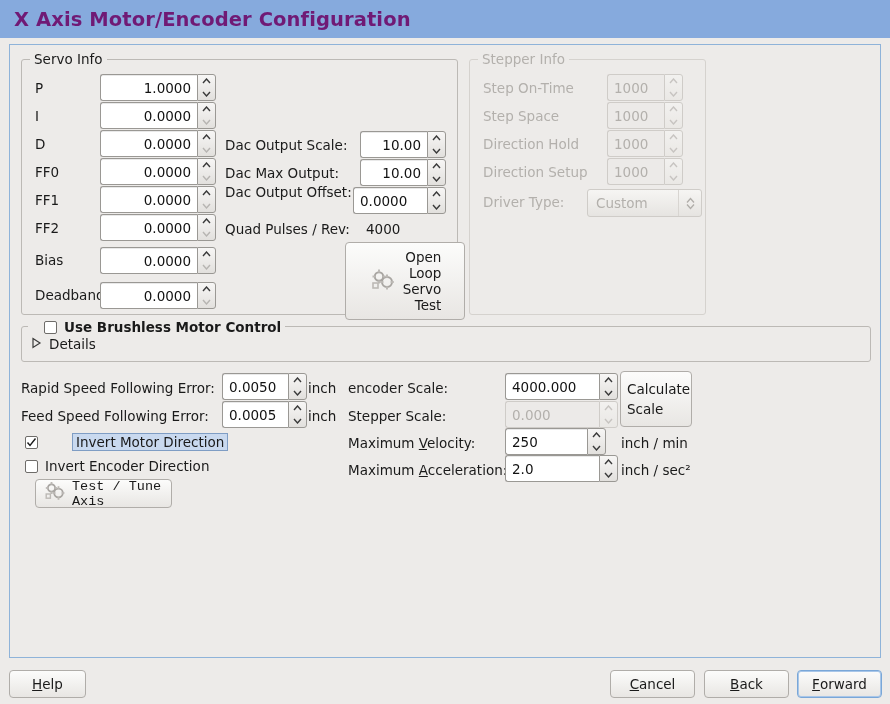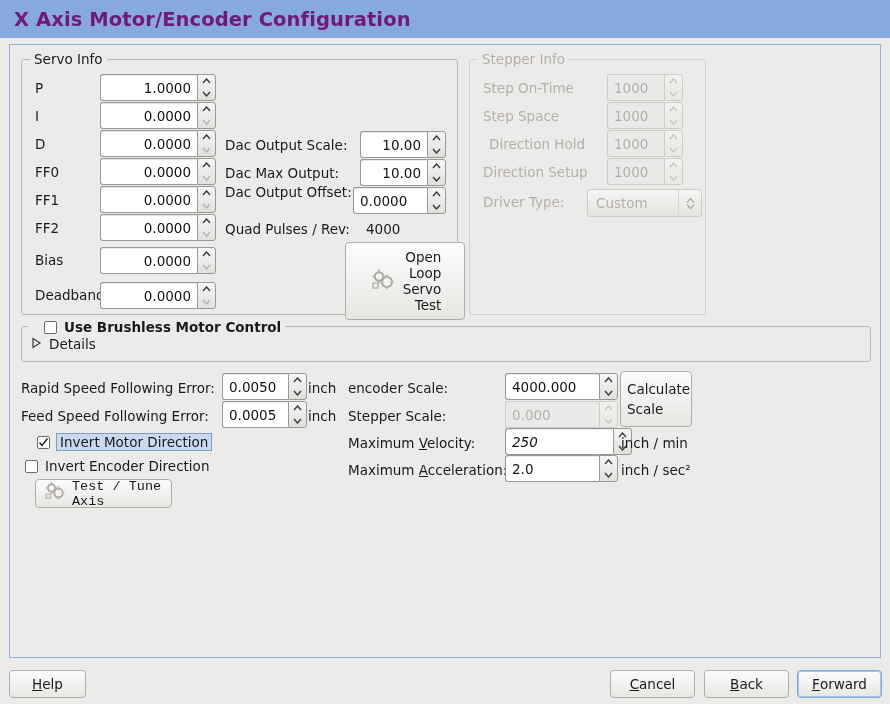--- a/index.html
+++ b/index.html
@@ -324,21 +324,21 @@
           <span>Test</span>
         </span>
       </div>
     </div>
 
     <div class="group disabled" style="left:459px;top:14px;width:237px;height:256px;border-color:#d5d2ce;">
       <span class="glabel">Stepper Info</span>
 
       <span class="lbl dis" style="left:13px;top:20px;">Step On-Time</span>
       <span class="lbl dis" style="left:13px;top:48px;">Step Space</span>
-      <span class="lbl dis" style="left:19px;top:76px;">Direction Hold</span>
+      <span class="lbl dis" style="left:13px;top:76px;">Direction Hold</span>
       <span class="lbl dis" style="left:13px;top:104px;">Direction Setup</span>
       <span class="lbl dis" style="left:13px;top:134px;">Driver Type:</span>
 
       <div class="spin dis" style="left:137px;top:14px;width:76px;">
         <div class="fld">1000</div>
         <div class="btns">
           <div class="ar">
               <svg width="9" height="6" viewBox="0 0 9 6">
                 <path d="M1 5 L4.5 1 L8 5" stroke="#c7c4c1" stroke-width="1.4" fill="none"></path>
               </svg>
@@ -454,21 +454,21 @@
           </div>
         <div class="ar">
             <svg width="9" height="6" viewBox="0 0 9 6">
               <path d="M1 1 L4.5 5 L8 1" stroke="#3a3a3a" stroke-width="1.4" fill="none"></path>
             </svg>
           </div>
       </div>
     </div>
     <span class="lbl" style="left:298px;top:363px;">inch</span>
 
-    <div class="cbx" style="left:27px;top:388px;">
+    <div class="cbx" style="left:15px;top:388px;gap:28px;">
       <span class="box">
         <svg width="11" height="11" viewBox="0 0 11 11">
             <path d="M1.5 5.5 L4 8.5 L9.5 1.5" stroke="#1a1a1a" stroke-width="1.4" fill="none"></path>
           </svg>
       </span>
       <span class="ctext hl">Invert Motor Direction</span>
     </div>
 
     <div class="cbx" style="left:15px;top:413px;">
       <span class="box"></span>
@@ -531,21 +531,21 @@
           </div>
       </div>
     </div>
 
     <div class="btn" style="left:610px;top:326px;width:72px;height:56px;flex-direction:column;align-items:flex-start;padding-left:6px;line-height:20px;">
       <span>Calculate</span>
       <span>Scale</span>
     </div>
 
     <span class="lbl" style="left:338px;top:390px;"><span>Maximum </span><span class="u">V</span><span>elocity:</span></span>
-    <div class="spin" style="left:495px;top:383px;width:127px;font-style:italic;">
+    <div class="spin" style="left:495px;top:383px;width:101px;">
       <div class="fld">250</div>
       <div class="btns">
         <div class="ar">
             <svg width="9" height="6" viewBox="0 0 9 6">
               <path d="M1 5 L4.5 1 L8 5" stroke="#3a3a3a" stroke-width="1.4" fill="none"></path>
             </svg>
           </div>
         <div class="ar">
             <svg width="9" height="6" viewBox="0 0 9 6">
               <path d="M1 1 L4.5 5 L8 1" stroke="#3a3a3a" stroke-width="1.4" fill="none"></path>

